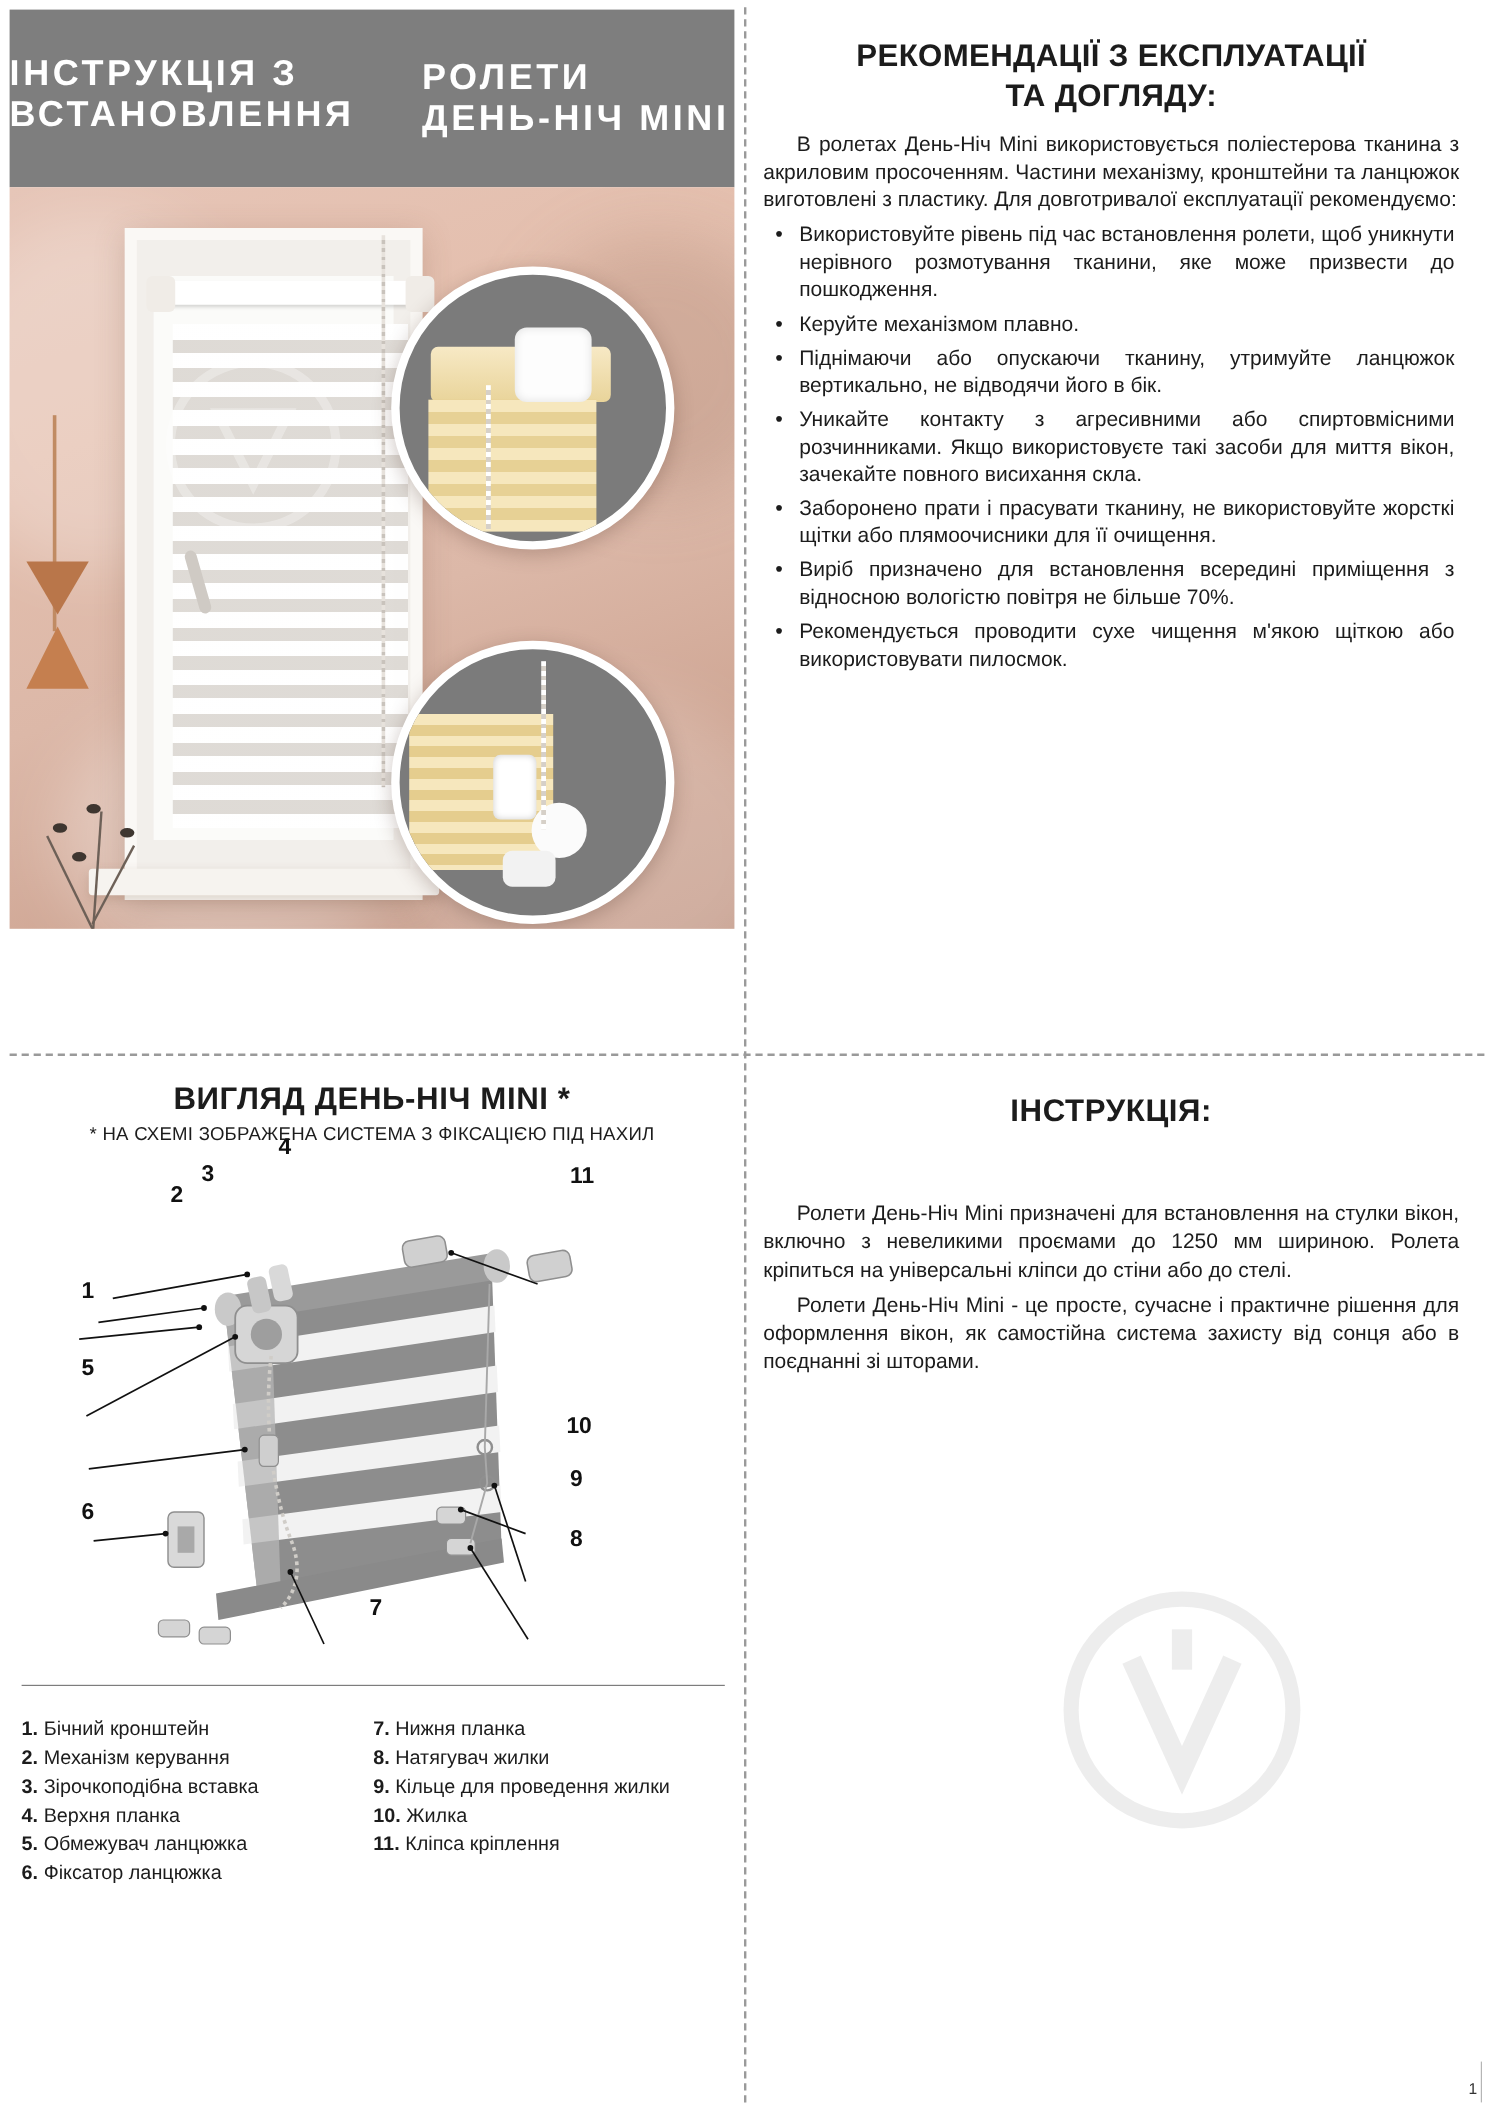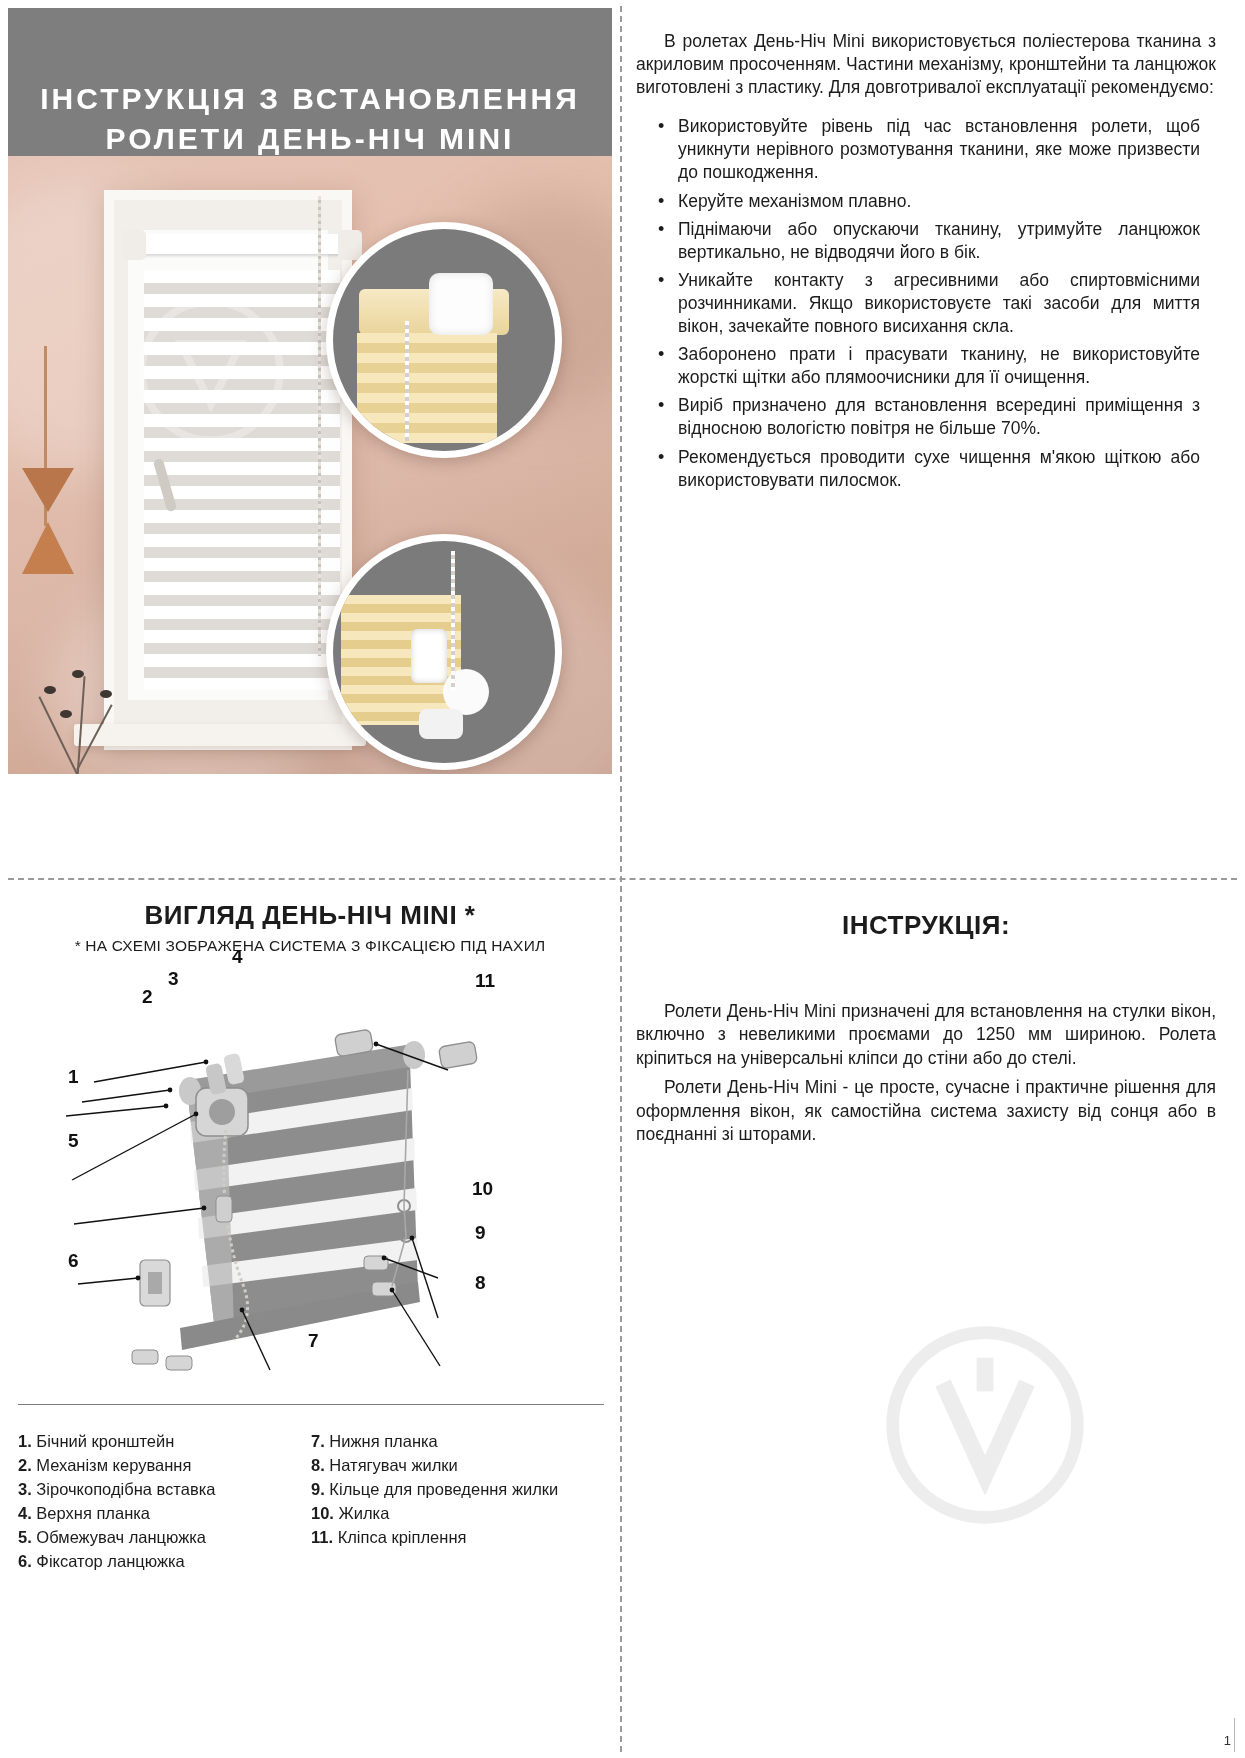--- a/index.html
+++ b/index.html
@@ -44,21 +44,21 @@
   
   .tl-banner {
     position: absolute;
     left: 8px;
     top: 8px;
     width: 604px;
     height: 148px;
     background: #7e7e7e;
     color: #fff;
     display: flex;
-    flex-direction: column;
+    flex-direction: row;
     align-items: center;
     justify-content: flex-end;
     letter-spacing: 1.5px;
   }
   .tl-banner .l1 {
     font-size: 30px;
     font-weight: 700;
     letter-spacing: 3px;
     margin-bottom: 6px;
   }
@@ -287,21 +287,21 @@
     letter-spacing: .3px;
   }
   .tr p.intro {
     margin: 0 0 6px 0;
     font-size: 17.5px;
     line-height: 1.32;
     text-align: justify;
     text-indent: 28px;
   }
   .tr ul {
-    margin: 16px;
+    margin: 4px;
     padding: 0 0 0 26px;
     list-style: none;
   }
   .tr li {
     position: relative;
     font-size: 17.5px;
     line-height: 1.32;
     text-align: justify;
     margin-bottom: 5px;
   }
@@ -484,20 +484,24 @@
     <div class="circ circ2">
       <div class="c-fabric2"></div>
       <div class="c-endcap"></div>
       <div class="c-chain" style="left:118px;top:10px;height:140px;"></div>
       <div class="c-clip"></div>
       <div class="c-clip2"></div>
     </div>
   </div>
 
   <div class="tr">
+    <h2>
+      <span>РЕКОМЕНДАЦІЇ З ЕКСПЛУАТАЦІЇ</span><br>
+      <span>ТА ДОГЛЯДУ:</span>
+    </h2>
     <p class="intro">В ролетах День-Ніч Mini використовується поліестерова тканина з акриловим просоченням. Частини механізму, кронштейни та ланцюжок виготовлені з пластику. Для довготривалої експлуатації рекомендуємо:</p>
     <ul>
       <li>Використовуйте рівень під час встановлення ролети, щоб уникнути нерівного розмотування тканини, яке може призвести до пошкодження.</li>
       <li>Керуйте механізмом плавно.</li>
       <li>Піднімаючи або опускаючи тканину, утримуйте ланцюжок вертикально, не відводячи його в бік.</li>
       <li>Уникайте контакту з агресивними або спиртовмісними розчинниками. Якщо використовуєте такі засоби для миття вікон, зачекайте повного висихання скла.</li>
       <li>Заборонено прати і прасувати тканину, не використовуйте жорсткі щітки або плямоочисники для її очищення.</li>
       <li>Виріб призначено для встановлення всередині приміщення з відносною вологістю повітря не більше 70%.</li>
       <li>Рекомендується проводити сухе чищення м'якою щіткою або використовувати пилосмок.</li>
     </ul>

